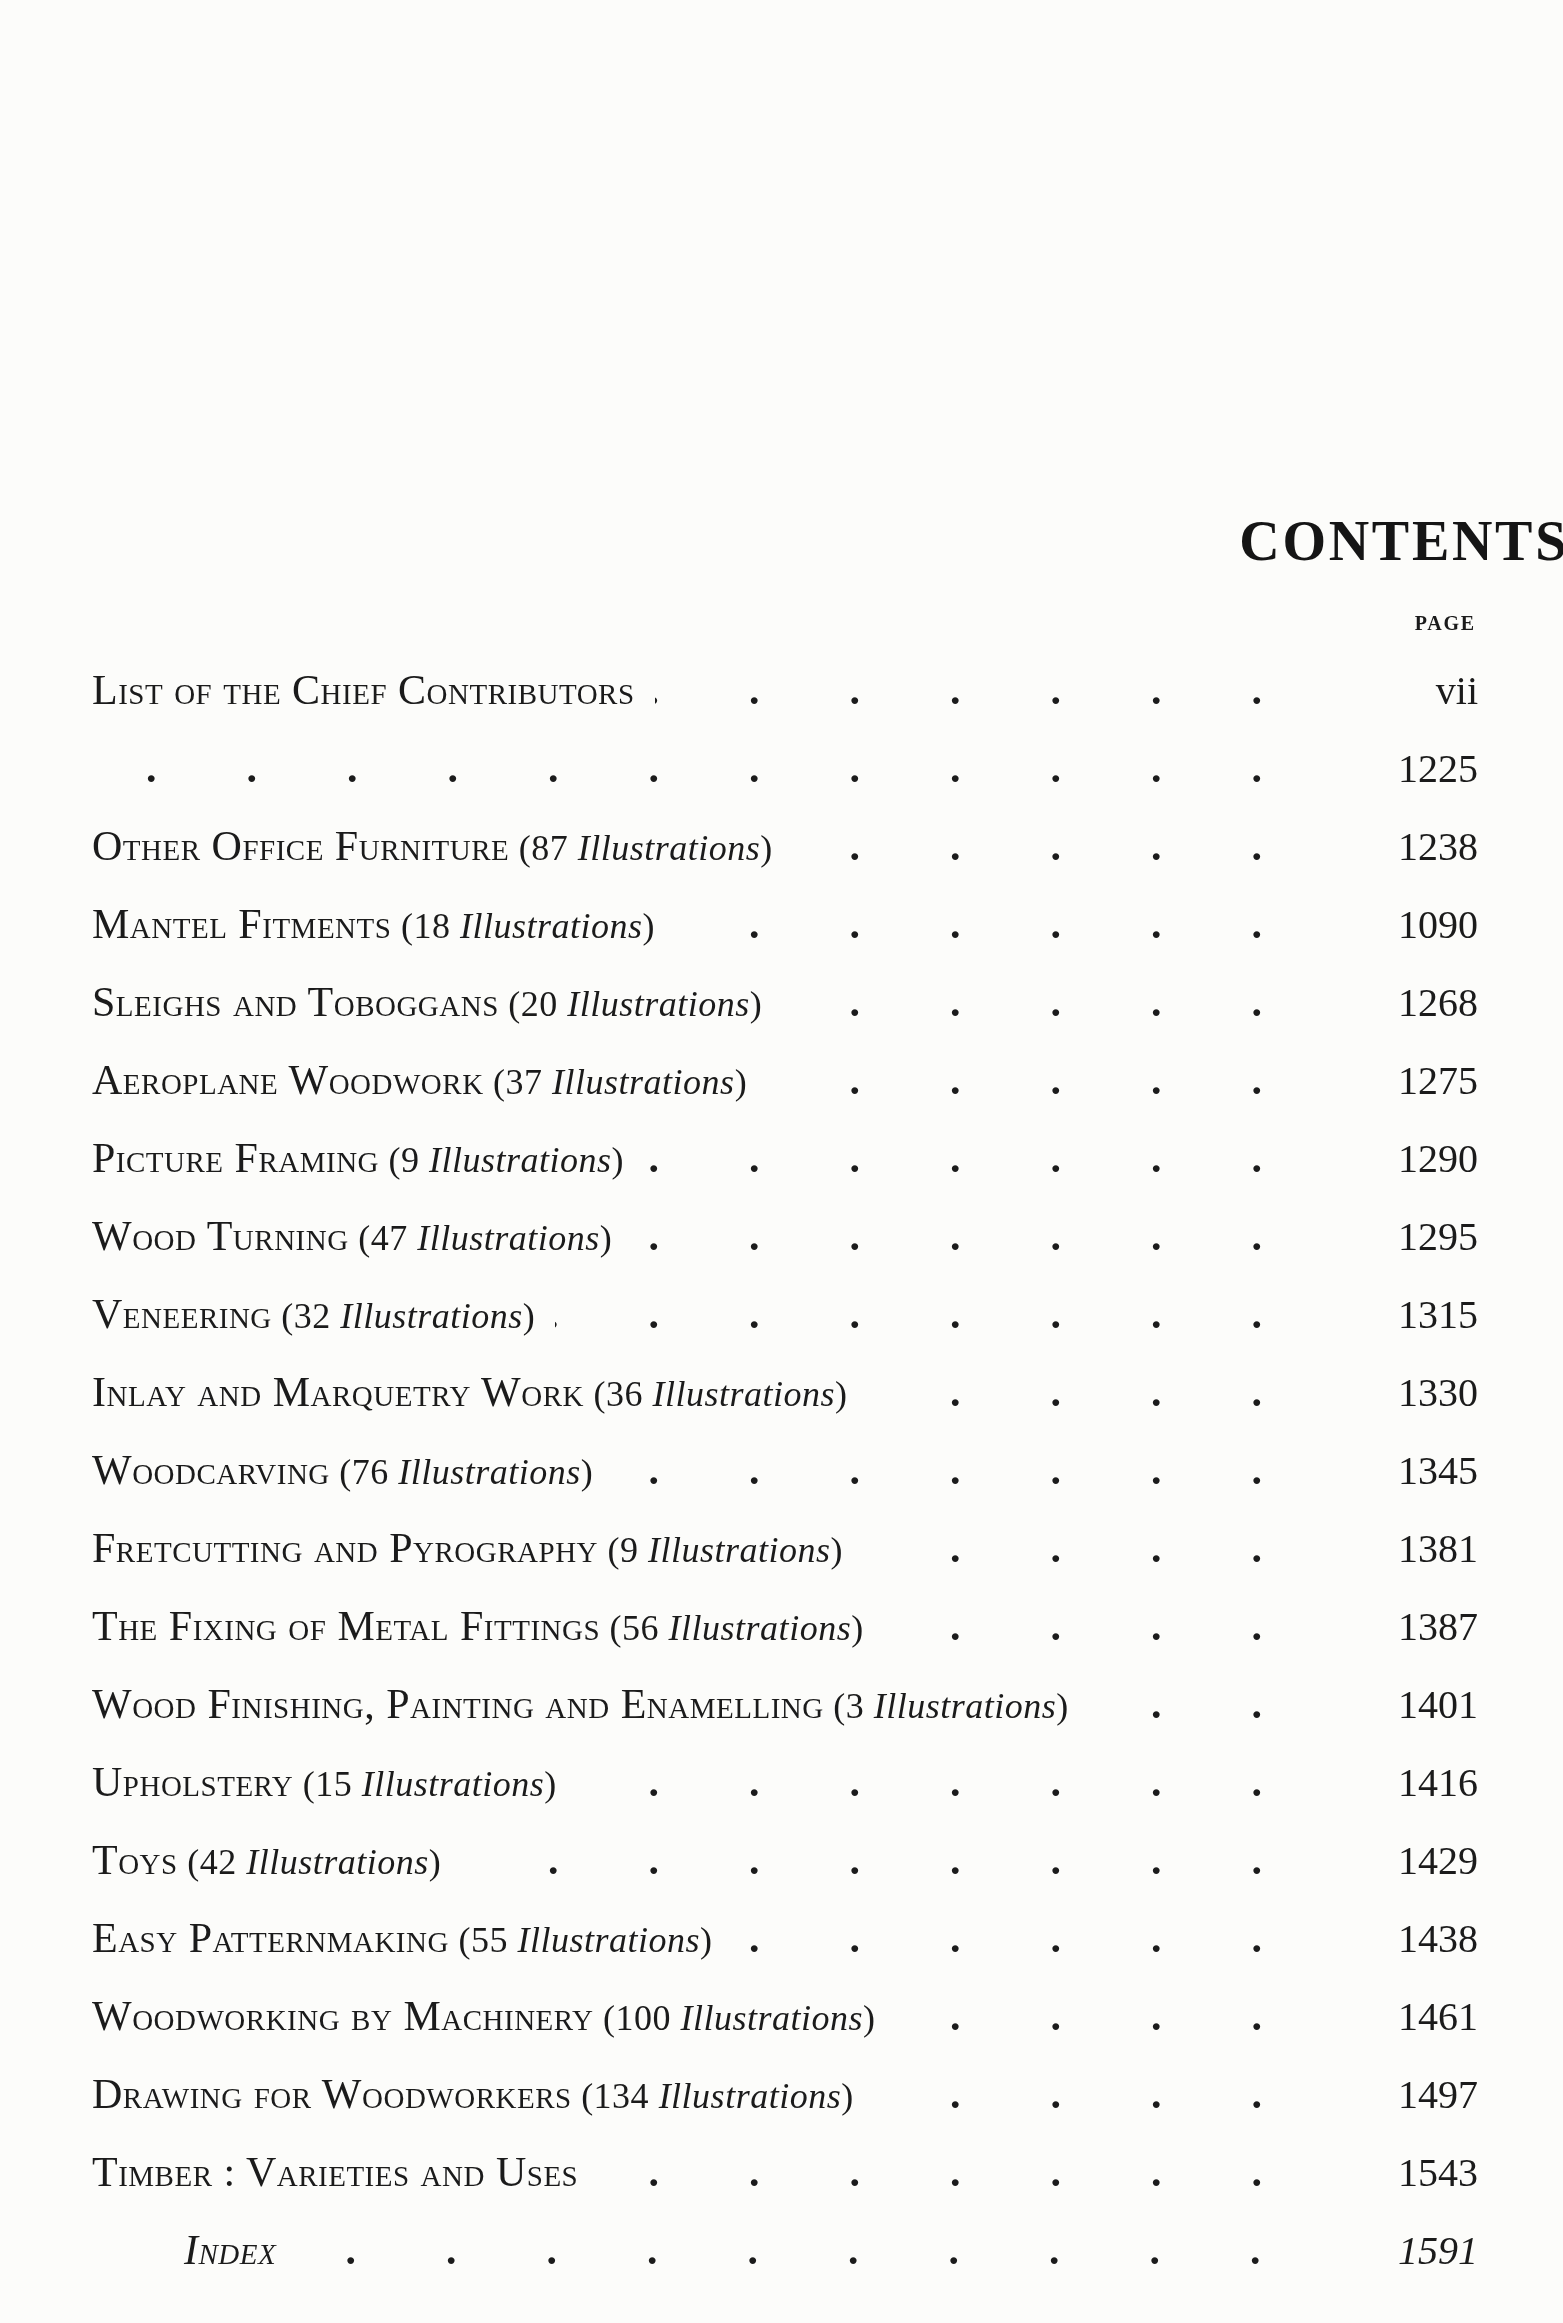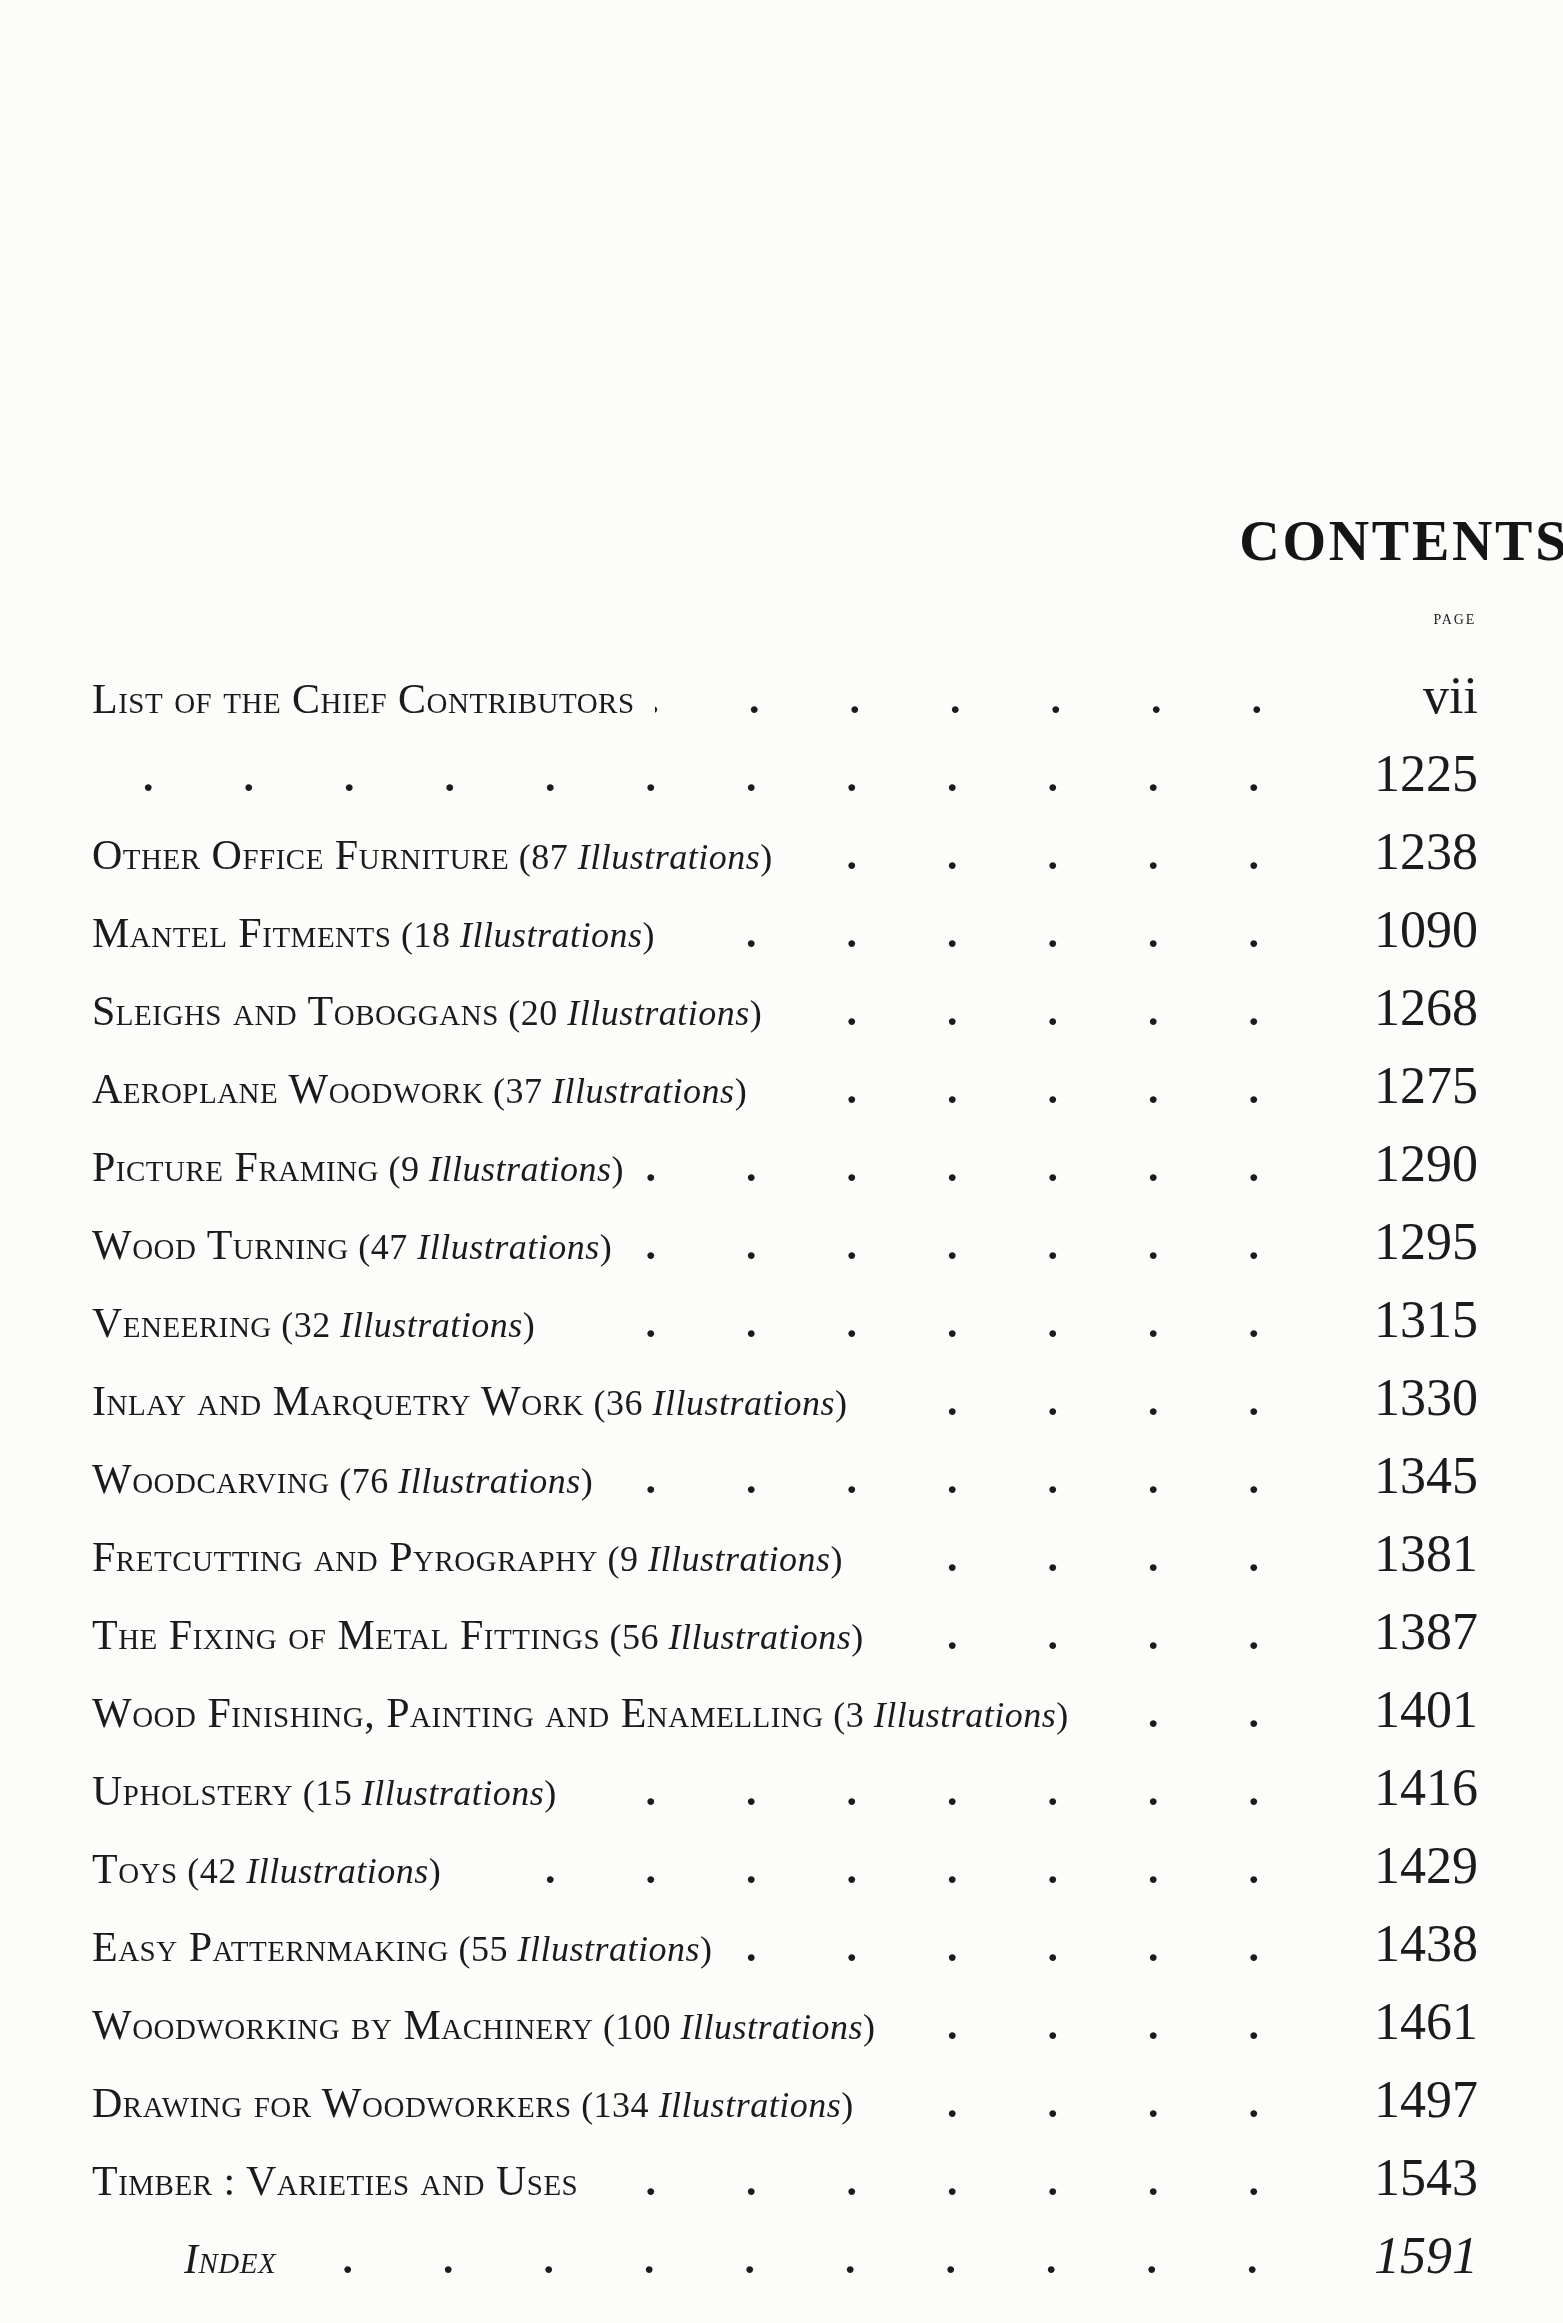--- a/index.html
+++ b/index.html
@@ -22,22 +22,22 @@
     text-align:right;
     font-size:56px;
     font-weight:700;
     letter-spacing:2.7px;
     color:#151515;
   }
   .page-label{
     position:absolute;
     top:612px;
     right:87px;
-    font-size:14px;
-    font-weight:400;
+    font-size:20px;
+    font-weight:700;
     letter-spacing:1.8px;
   }
   .toc{
     position:absolute;
     top:666px;
     left:92px;
     right:85px;
   }
   .row{
     display:flex;
@@ -60,21 +60,21 @@
     text-align:right;
     margin:0 25px 0 20px;
     font-size:42px;
     font-weight:700;
     letter-spacing:90px;
     color:#1b1b1b;
   }
   .pagenum{
     min-width:101px;
     text-align:right;
-    font-size:52px;
+    font-size:40px;
   }
 </style>
 </head>
 <body>
 
 <div class="sheet">
   <h1 class="title">CONTENTS</h1>
   <div class="page-label">PAGE</div>
   <div class="toc" id="toc">
   <div class="row">

